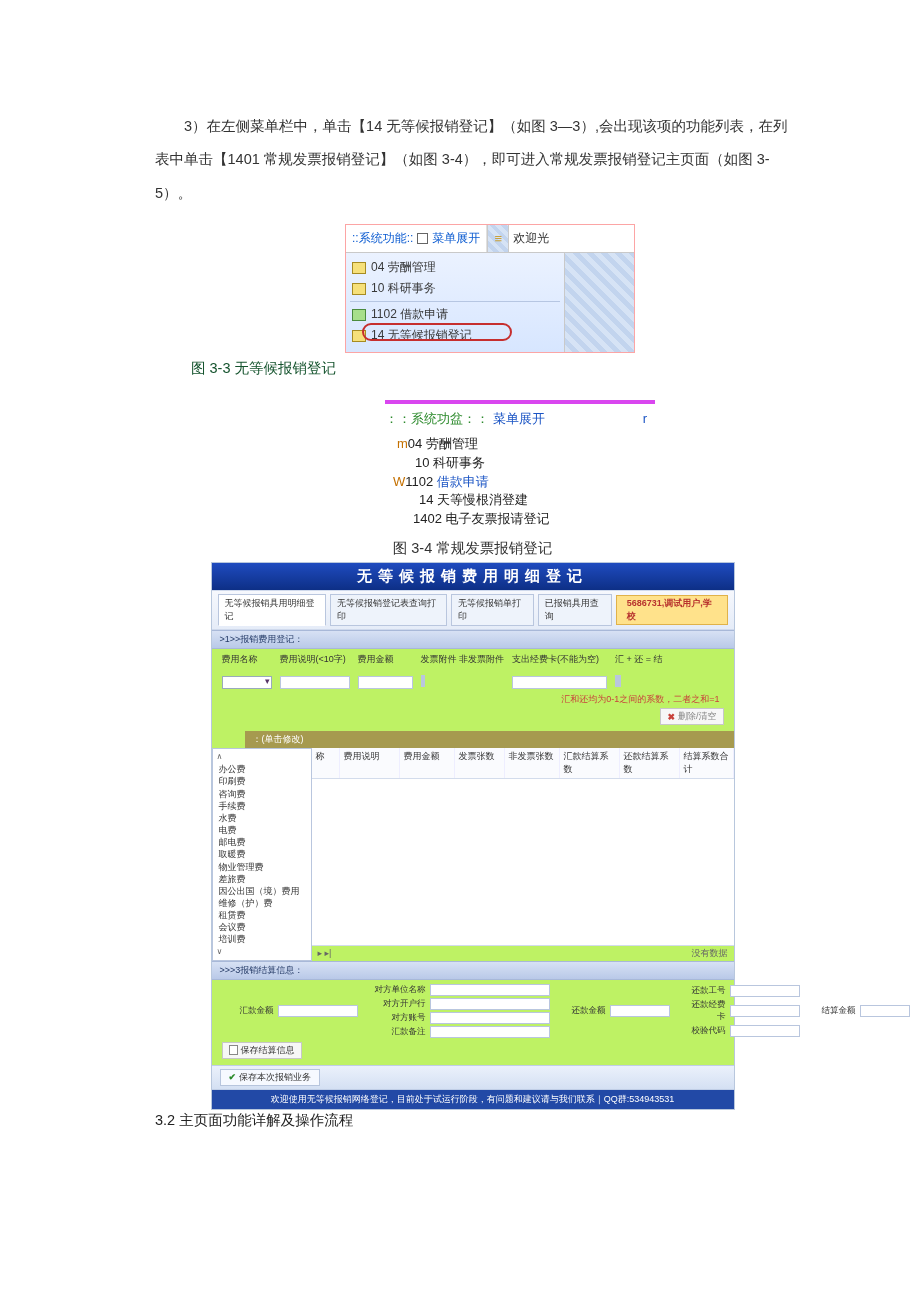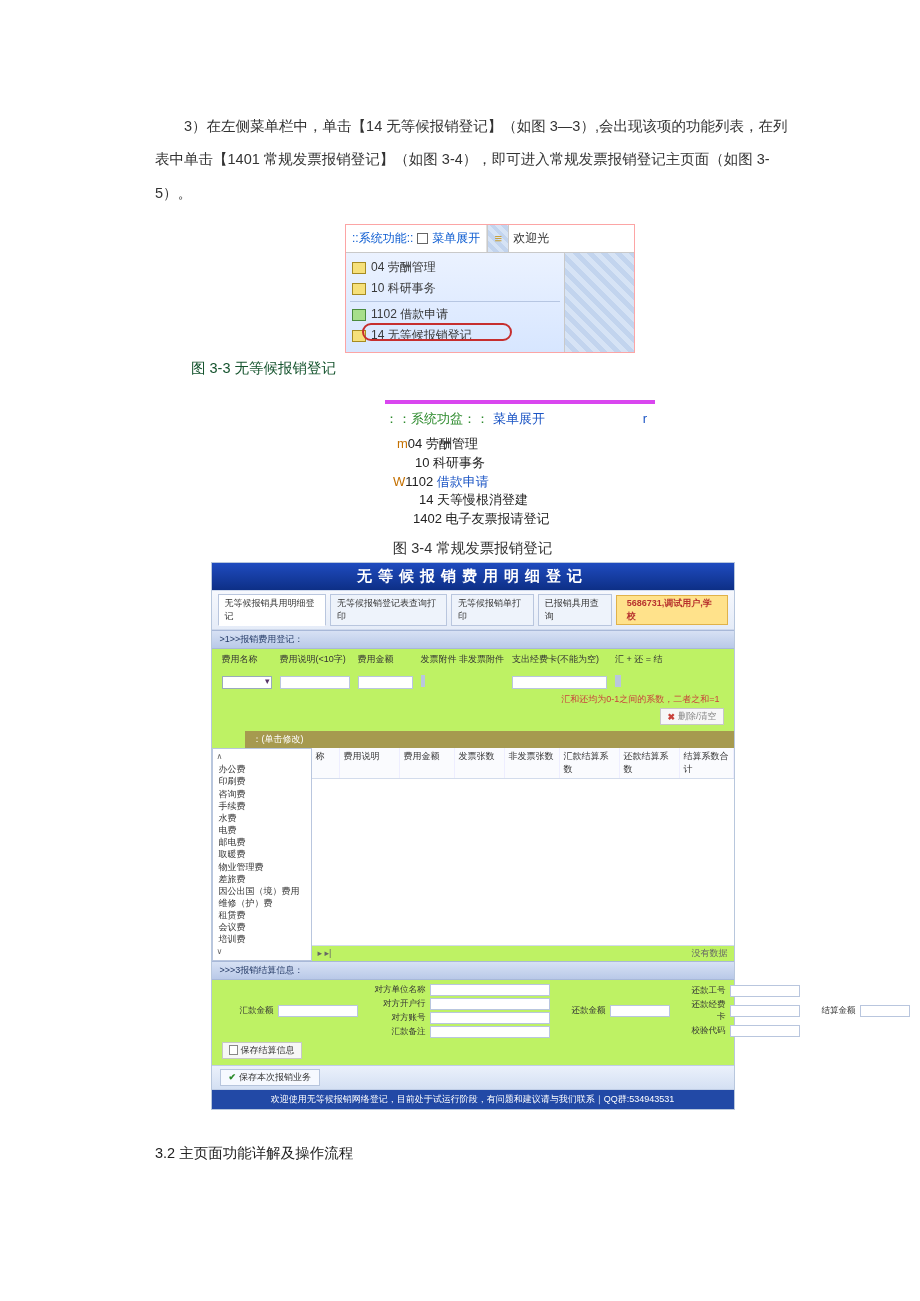--- a/index.html
+++ b/index.html
@@ -215,21 +215,21 @@
     .btn-save-all {
       border:1px solid #b7c5dd; background:#f6f9ff;
       padding:1px 8px; font-size:9px; display:inline-flex; gap:3px; align-items:center;
     }
     .btn-save-all .chk { color:#2a8a2a; font-weight:bold;}
     .footer-bar {
       background:#2249a6; color:#fff; text-align:center; font-size:9px;
       padding:3px 4px;
     }
     .subheading {
-      font-size:14.5px; color:#222; margin-top:34px;
+      font-size:14.5px; color:#222; margin-top:1px;
     }
   </style>
 </head>
 <body>
 
 <p class="doc-text indent">3）在左侧菜单栏中，单击【14 无等候报销登记】（如图 3—3）,会出现该项的功能列表，在列表中单击【1401 常规发票报销登记】（如图 3-4），即可进入常规发票报销登记主页面（如图 3-5）。</p>
 
 <div class="fig33">
   <div class="fig33-top">
     <div class="fig33-sys">

